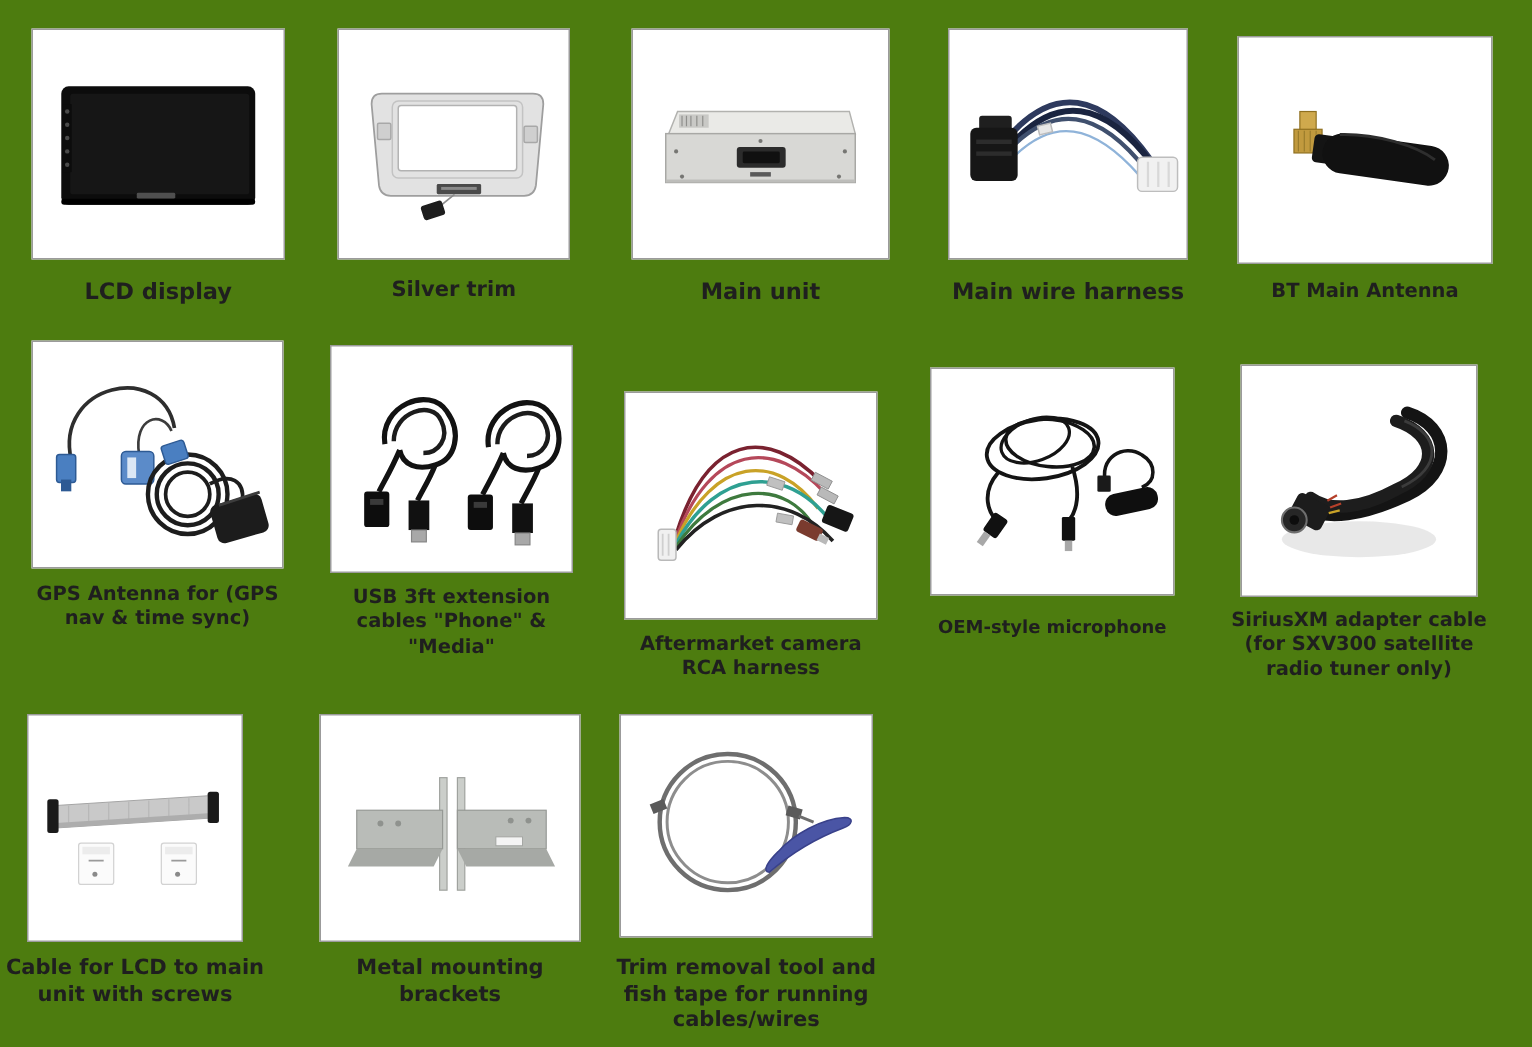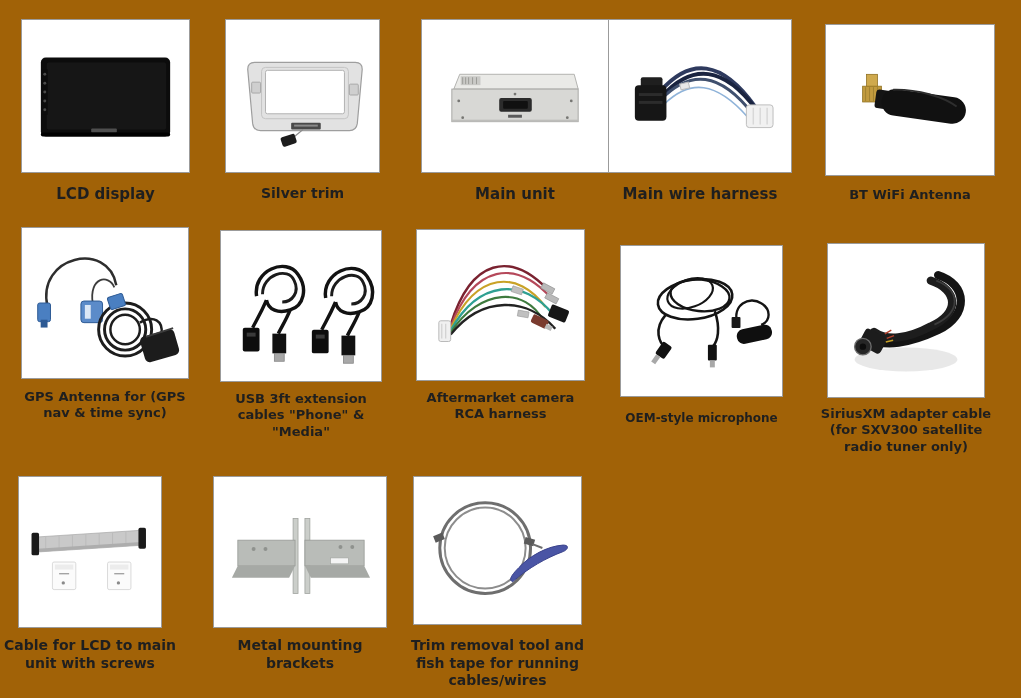--- a/index.html
+++ b/index.html
@@ -1,16 +1,16 @@
 <!DOCTYPE html>
 <html><head>
 <meta charset="utf-8">
 <style>
   html,body{margin:0;padding:0;background:#ffffff;}
-  #page{position:relative;width:1021px;height:698px;background:#a16207;overflow:hidden;
+  #page{position:relative;width:1021px;height:698px;background:#4d7c0f;overflow:hidden;
         font-family:"DejaVu Sans","Liberation Sans",sans-serif;text-decoration:underline;}
   .cell{position:absolute;}
   .imgbox{border:1px solid #9b9b9b;background:#ffffff;box-sizing:border-box;overflow:hidden;}
   .imgbox svg{display:block;width:100%;height:100%;}
   .caption{font-weight:700;color:#1f1f1f;text-align:center;line-height:1.25;
            white-space:pre-line;margin-left:-16px;margin-right:-16px;}
 </style>
 </head>
 <body>
 
@@ -44,42 +44,42 @@
         <rect x="125" y="65" width="9" height="11" rx="1" fill="#cfcfcf" stroke="#a8a8a8"></rect>
         <rect x="66" y="104" width="30" height="7" rx="1" fill="#4a4a4a"></rect>
         <rect x="69" y="106" width="24" height="2" fill="#8a8a8a"></rect>
         <path d="M78,111 L67,120" stroke="#8c8c8c" stroke-width="1.2" fill="none"></path>
         <rect x="56" y="117" width="15" height="10" rx="2" fill="#1d1d1d" transform="rotate(-18 63 122)"></rect>
       </svg>
     </div>
     <div class="caption" style="font-size:14px;margin-top:12px">Silver trim</div>
   </div>
 
-  <div class="cell" style="left:421px;top:19px;width:188px">
+  <div class="cell" style="left:421px;top:19px;width:172px">
     <div class="imgbox" style="height:154px">
       <svg viewBox="0 0 172 154">
         <polygon points="30,55 146,55 150,70 24,70" fill="#eaeae7" stroke="#b2b2af" stroke-width="1"></polygon>
         <rect x="31" y="57" width="20" height="9" fill="#c9c9c6"></rect>
         <path d="M33,58 v7 M36,58 v7 M39,58 v7 M43,58 v7 M47,58 v7" stroke="#8f8f8c" stroke-width="0.8"></path>
         <rect x="22" y="70" width="128" height="33" fill="#d8d8d5" stroke="#a8a8a5" stroke-width="1"></rect>
         <rect x="70" y="79" width="33" height="14" rx="2" fill="#2b2b2b"></rect>
         <rect x="74" y="82" width="25" height="8" rx="1" fill="#101010"></rect>
         <rect x="79" y="96" width="14" height="3" fill="#5a5a5a"></rect>
         <circle cx="29" cy="82" r="1.4" fill="#767673"></circle>
         <circle cx="143" cy="82" r="1.4" fill="#767673"></circle>
         <circle cx="33" cy="99" r="1.4" fill="#767673"></circle>
         <circle cx="139" cy="99" r="1.4" fill="#767673"></circle>
         <circle cx="86" cy="75" r="1.4" fill="#767673"></circle>
         <rect x="22" y="101" width="128" height="2" fill="#bdbdba"></rect>
       </svg>
     </div>
     <div class="caption" style="font-size:15px;margin-top:12px">Main unit</div>
   </div>
 
-  <div class="cell" style="left:608px;top:19px;width:184px">
+  <div class="cell" style="left:632px;top:19px;width:160px">
     <div class="imgbox" style="height:154px">
       <svg viewBox="0 0 160 154">
         <path d="M40,72 C70,38 102,40 136,88" stroke="#2e3a5e" stroke-width="4" fill="none"></path>
         <path d="M42,77 C72,44 104,46 138,92" stroke="#1a2440" stroke-width="4" fill="none"></path>
         <path d="M40,81 C70,50 100,52 134,96" stroke="#40506e" stroke-width="3" fill="none"></path>
         <path d="M44,85 C70,60 96,62 128,98" stroke="#8fb3d9" stroke-width="1.6" fill="none"></path>
         <rect x="60" y="64" width="9" height="6" fill="#e8e8e8" stroke="#bcbcbc" transform="rotate(-14 64 67)"></rect>
         <rect x="20" y="58" width="22" height="14" rx="2" fill="#1f1f1f"></rect>
         <rect x="14" y="66" width="32" height="36" rx="4" fill="#161616"></rect>
         <rect x="18" y="74" width="24" height="3" fill="#2c2c2c"></rect>
@@ -95,21 +95,21 @@
     <div class="imgbox" style="height:152px">
       <svg viewBox="0 0 170 152">
         <rect x="41" y="50" width="11" height="13" fill="#cfa94d" stroke="#8f7020" stroke-width="0.8"></rect>
         <rect x="37" y="62" width="19" height="16" fill="#c19a3e" stroke="#8f7020" stroke-width="0.8"></rect>
         <path d="M40,63 v14 M44,63 v14 M48,63 v14 M52,63 v14" stroke="#9a7c2c" stroke-width="0.8"></path>
         <rect x="50" y="66" width="16" height="19" rx="3" fill="#141414" transform="rotate(8 58 75)"></rect>
         <rect x="56" y="69" width="86" height="27" rx="13.5" fill="#111111" transform="rotate(8 99 82)"></rect>
         <path d="M66,70 C90,66 118,70 132,78" stroke="#2e2e2e" stroke-width="2" fill="none" transform="rotate(8 99 82)"></path>
       </svg>
     </div>
-    <div class="caption" style="font-size:13px;margin-top:11px">BT WiFi Antenna</div>
+    <div class="caption" style="font-size:13px;margin-top:11px">BT Main Antenna</div>
   </div>
 
   <div class="cell" style="left:21px;top:227px;width:168px">
     <div class="imgbox" style="height:152px">
       <svg viewBox="0 0 169 152">
         <path d="M26,80 C14,28 88,12 96,58" stroke="#2e2e2e" stroke-width="2.5" fill="none"></path>
         <path d="M72,76 C68,50 88,46 94,60" stroke="#3c3c3c" stroke-width="1.8" fill="none"></path>
         <rect x="16" y="76" width="13" height="19" rx="2" fill="#4a7fc1" stroke="#2d5a94"></rect>
         <rect x="19" y="93" width="7" height="8" fill="#2d5a94"></rect>
         <rect x="60" y="74" width="22" height="22" rx="3" fill="#5b8bc9" stroke="#2d5a94"></rect>
@@ -144,21 +144,21 @@
         </defs>
         <use href="#usbgroup" transform="translate(14,14)"></use>
         <use href="#usbgroup" transform="translate(84,16)"></use>
       </svg>
     </div>
     <div class="caption" style="font-size:13px;margin-top:9px">USB 3ft extension
 cables "Phone" &amp;
 "Media"</div>
   </div>
 
-  <div class="cell" style="left:416px;top:229px;width:169px">
+  <div class="cell" style="left:416px;top:261px;width:169px">
     <div class="imgbox" style="height:152px">
       <svg viewBox="0 0 169 152">
         <path d="M34,96 C55,28 95,22 132,60" stroke="#7a2230" stroke-width="2.4" fill="none"></path>
         <path d="M34,98 C58,34 100,30 135,68" stroke="#b5485a" stroke-width="2.2" fill="none"></path>
         <path d="M34,100 C60,42 102,40 130,78" stroke="#c9a227" stroke-width="2.2" fill="none"></path>
         <path d="M34,102 C62,50 108,48 138,86" stroke="#2fa092" stroke-width="2.4" fill="none"></path>
         <path d="M34,104 C64,58 110,58 128,92" stroke="#3e7a3e" stroke-width="2.2" fill="none"></path>
         <path d="M34,106 C66,66 112,68 140,100" stroke="#222222" stroke-width="2.4" fill="none"></path>
         <rect x="22" y="92" width="12" height="21" rx="2" fill="#f0f0f0" stroke="#b9b9b9"></rect>
         <path d="M25,95 v15 M29,95 v15" stroke="#cfcfcf" stroke-width="1.2"></path>

